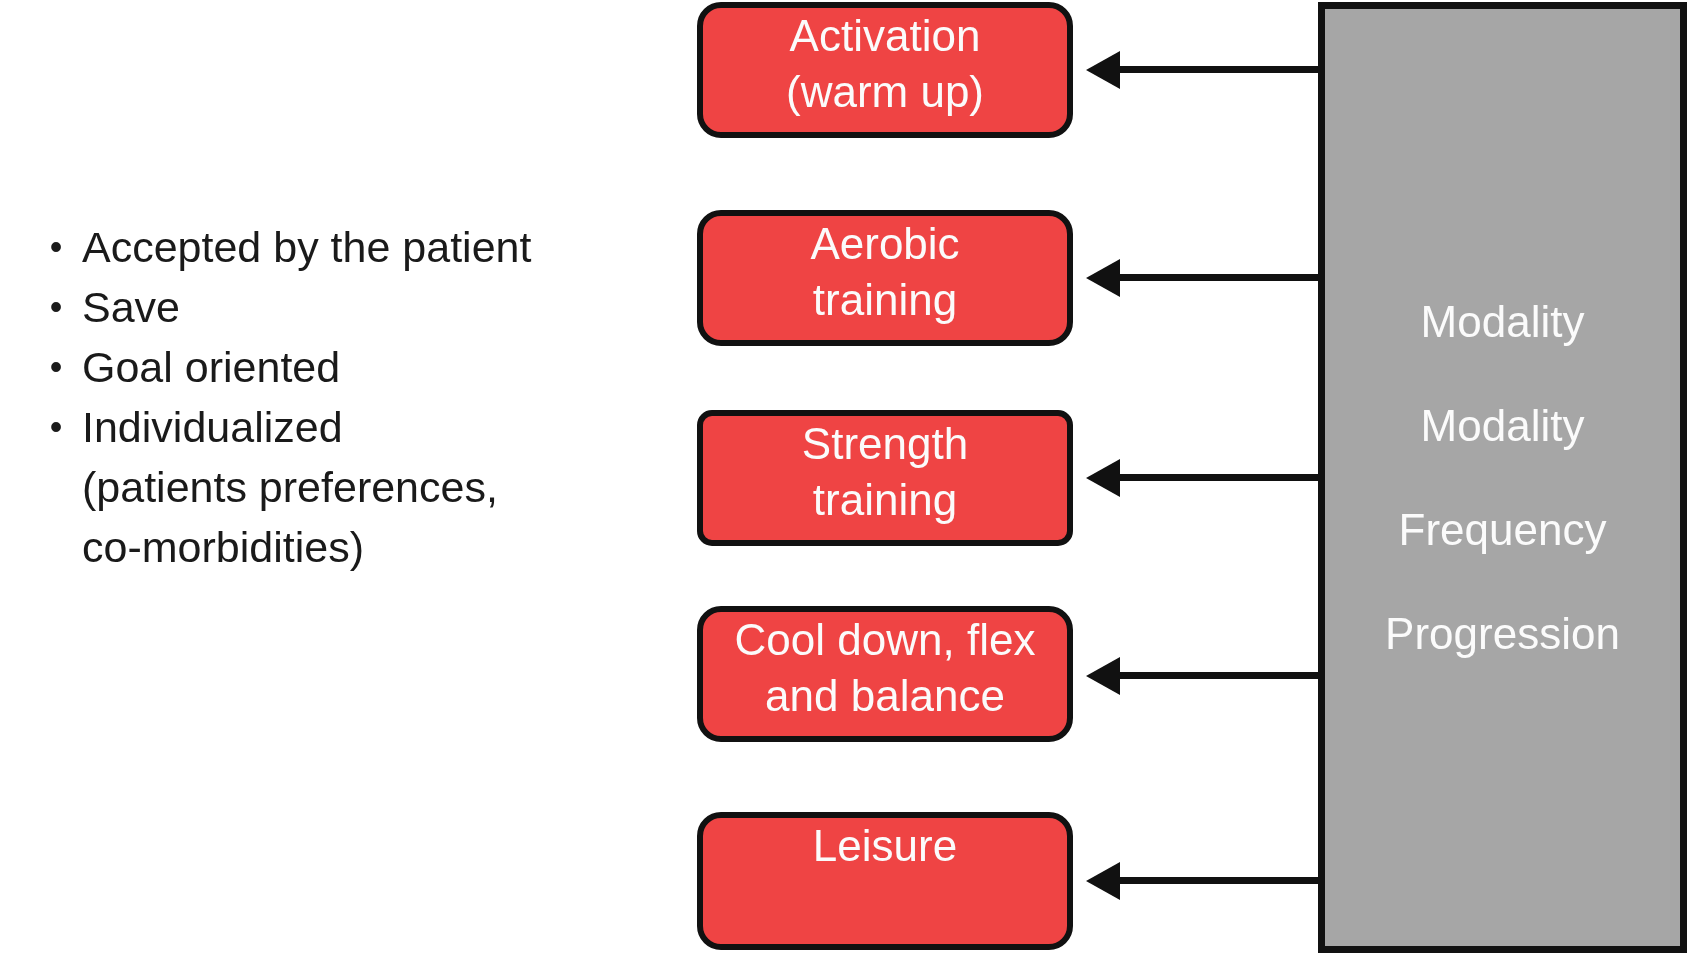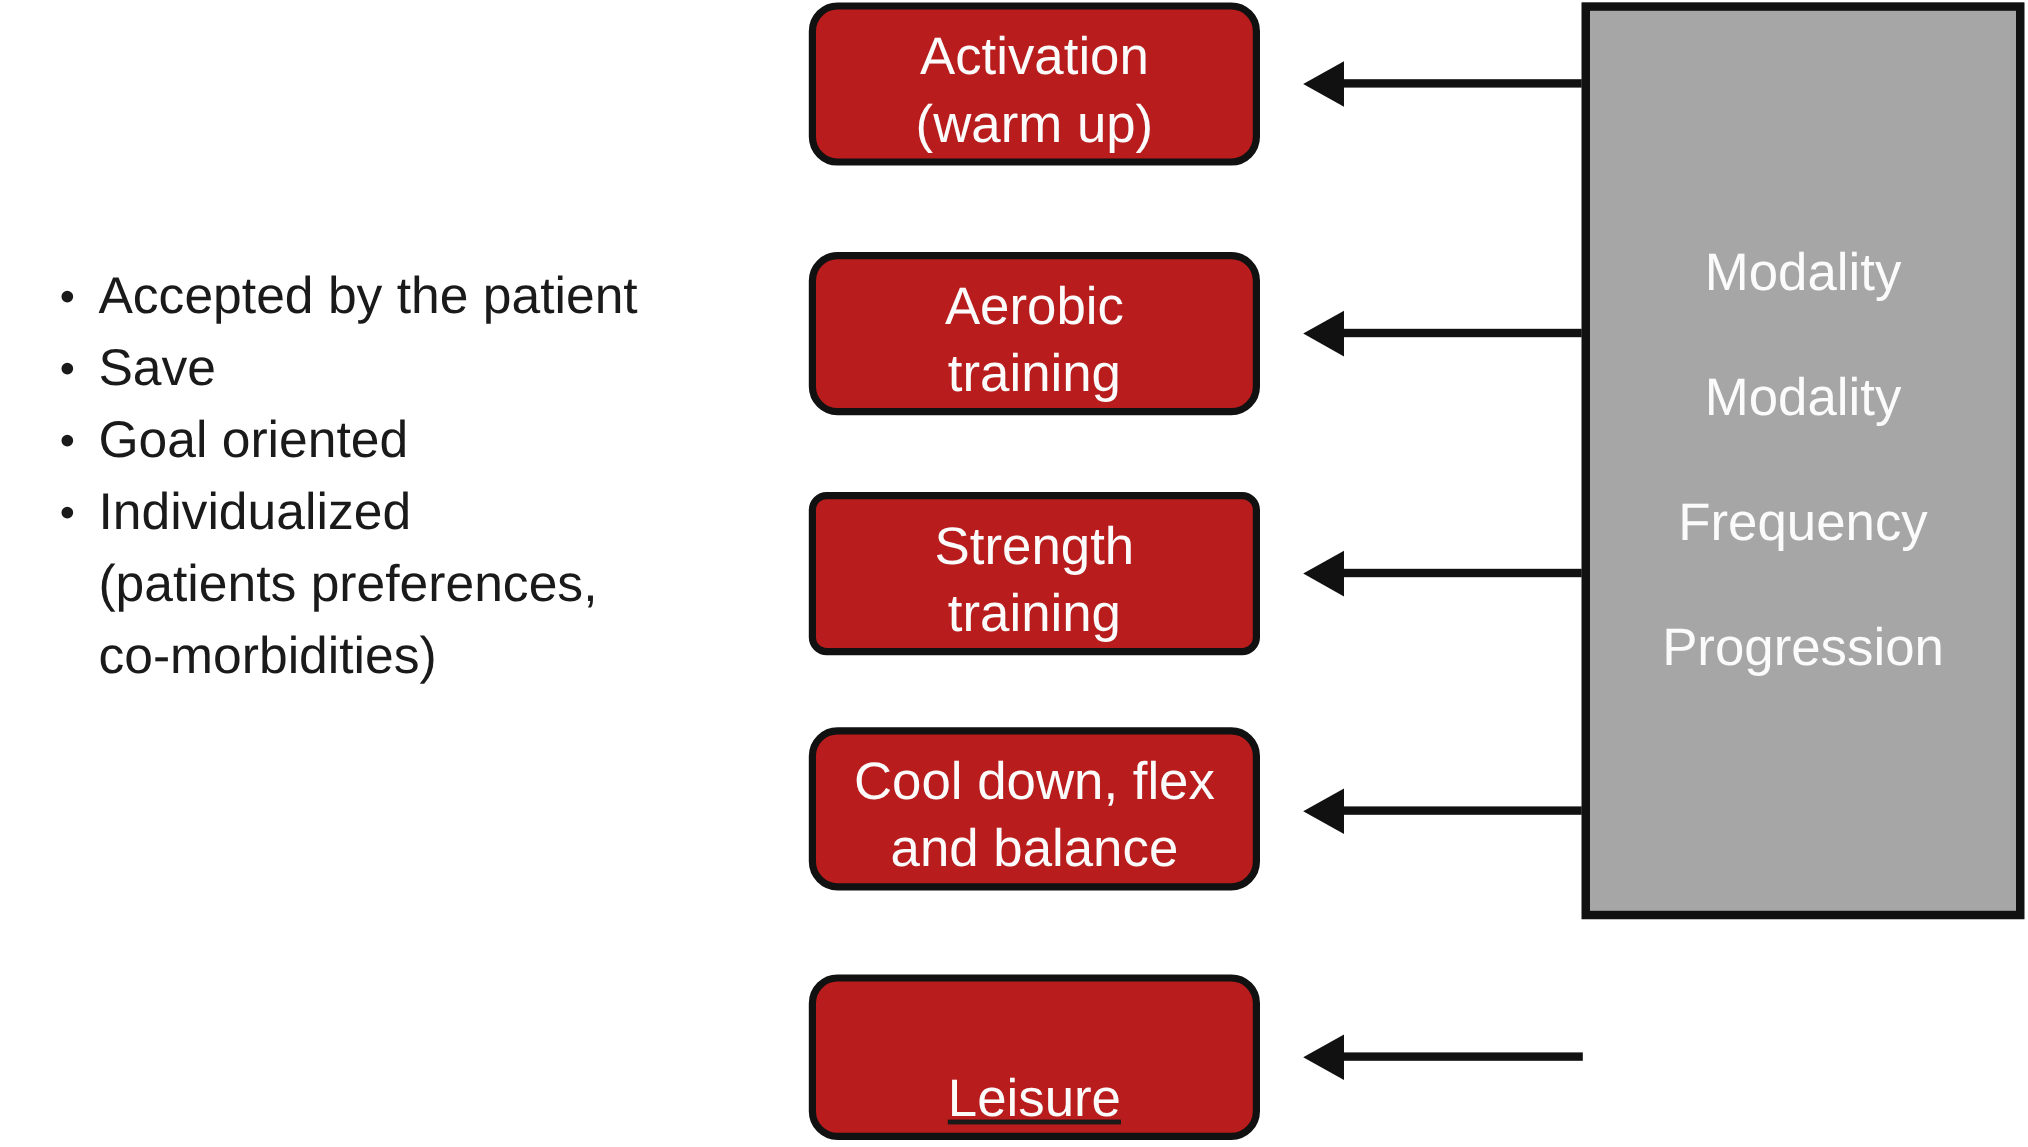--- a/index.html
+++ b/index.html
@@ -45,43 +45,43 @@
   }
   .bullet-text {
     font-size: 43px;
     line-height: 60px;
     white-space: pre-line;
   }
 
   
   .flow-box {
     position: absolute;
-    left: 674px;
+    left: 697px;
     width: 376px;
     height: 136px;
     box-sizing: border-box;
-    background: #b91c1c;
+    background: #ef4444;
     border: 6px solid #111111;
     border-radius: 24px;
     display: flex;
-    align-items: flex-end;
+    align-items: flex-start;
     justify-content: center;
     text-align: center;
   }
   .flow-box-label {
     font-size: 44px;
     line-height: 56px;
     color: #fbfbfb;
     white-space: pre-line;
   }
   .fb1 { top: 2px; }
   .fb2 { top: 210px; }
   .fb3 { top: 410px; border-radius: 15px; }
   .fb4 { top: 606px; }
-  .fb5 { top: 812px; height: 138px; text-decoration: underline; }
+  .fb5 { top: 812px; height: 138px; }
 
   
   .arrow {
     position: absolute;
     left: 1086px;
     width: 233px;
     height: 38px;
   }
   .arrow-line {
     position: absolute;
@@ -106,21 +106,21 @@
   .ar3 { top: 459px; }
   .ar4 { top: 657px; }
   .ar5 { top: 862px; }
 
   
   .params-panel {
     position: absolute;
     left: 1318px;
     top: 2px;
     width: 369px;
-    height: 764px;
+    height: 951px;
     box-sizing: border-box;
     background: #a6a6a6;
     border: 7px solid #111111;
     display: flex;
     flex-direction: column;
     align-items: center;
     justify-content: center;
     gap: 46px;
   }
   .param-item {

